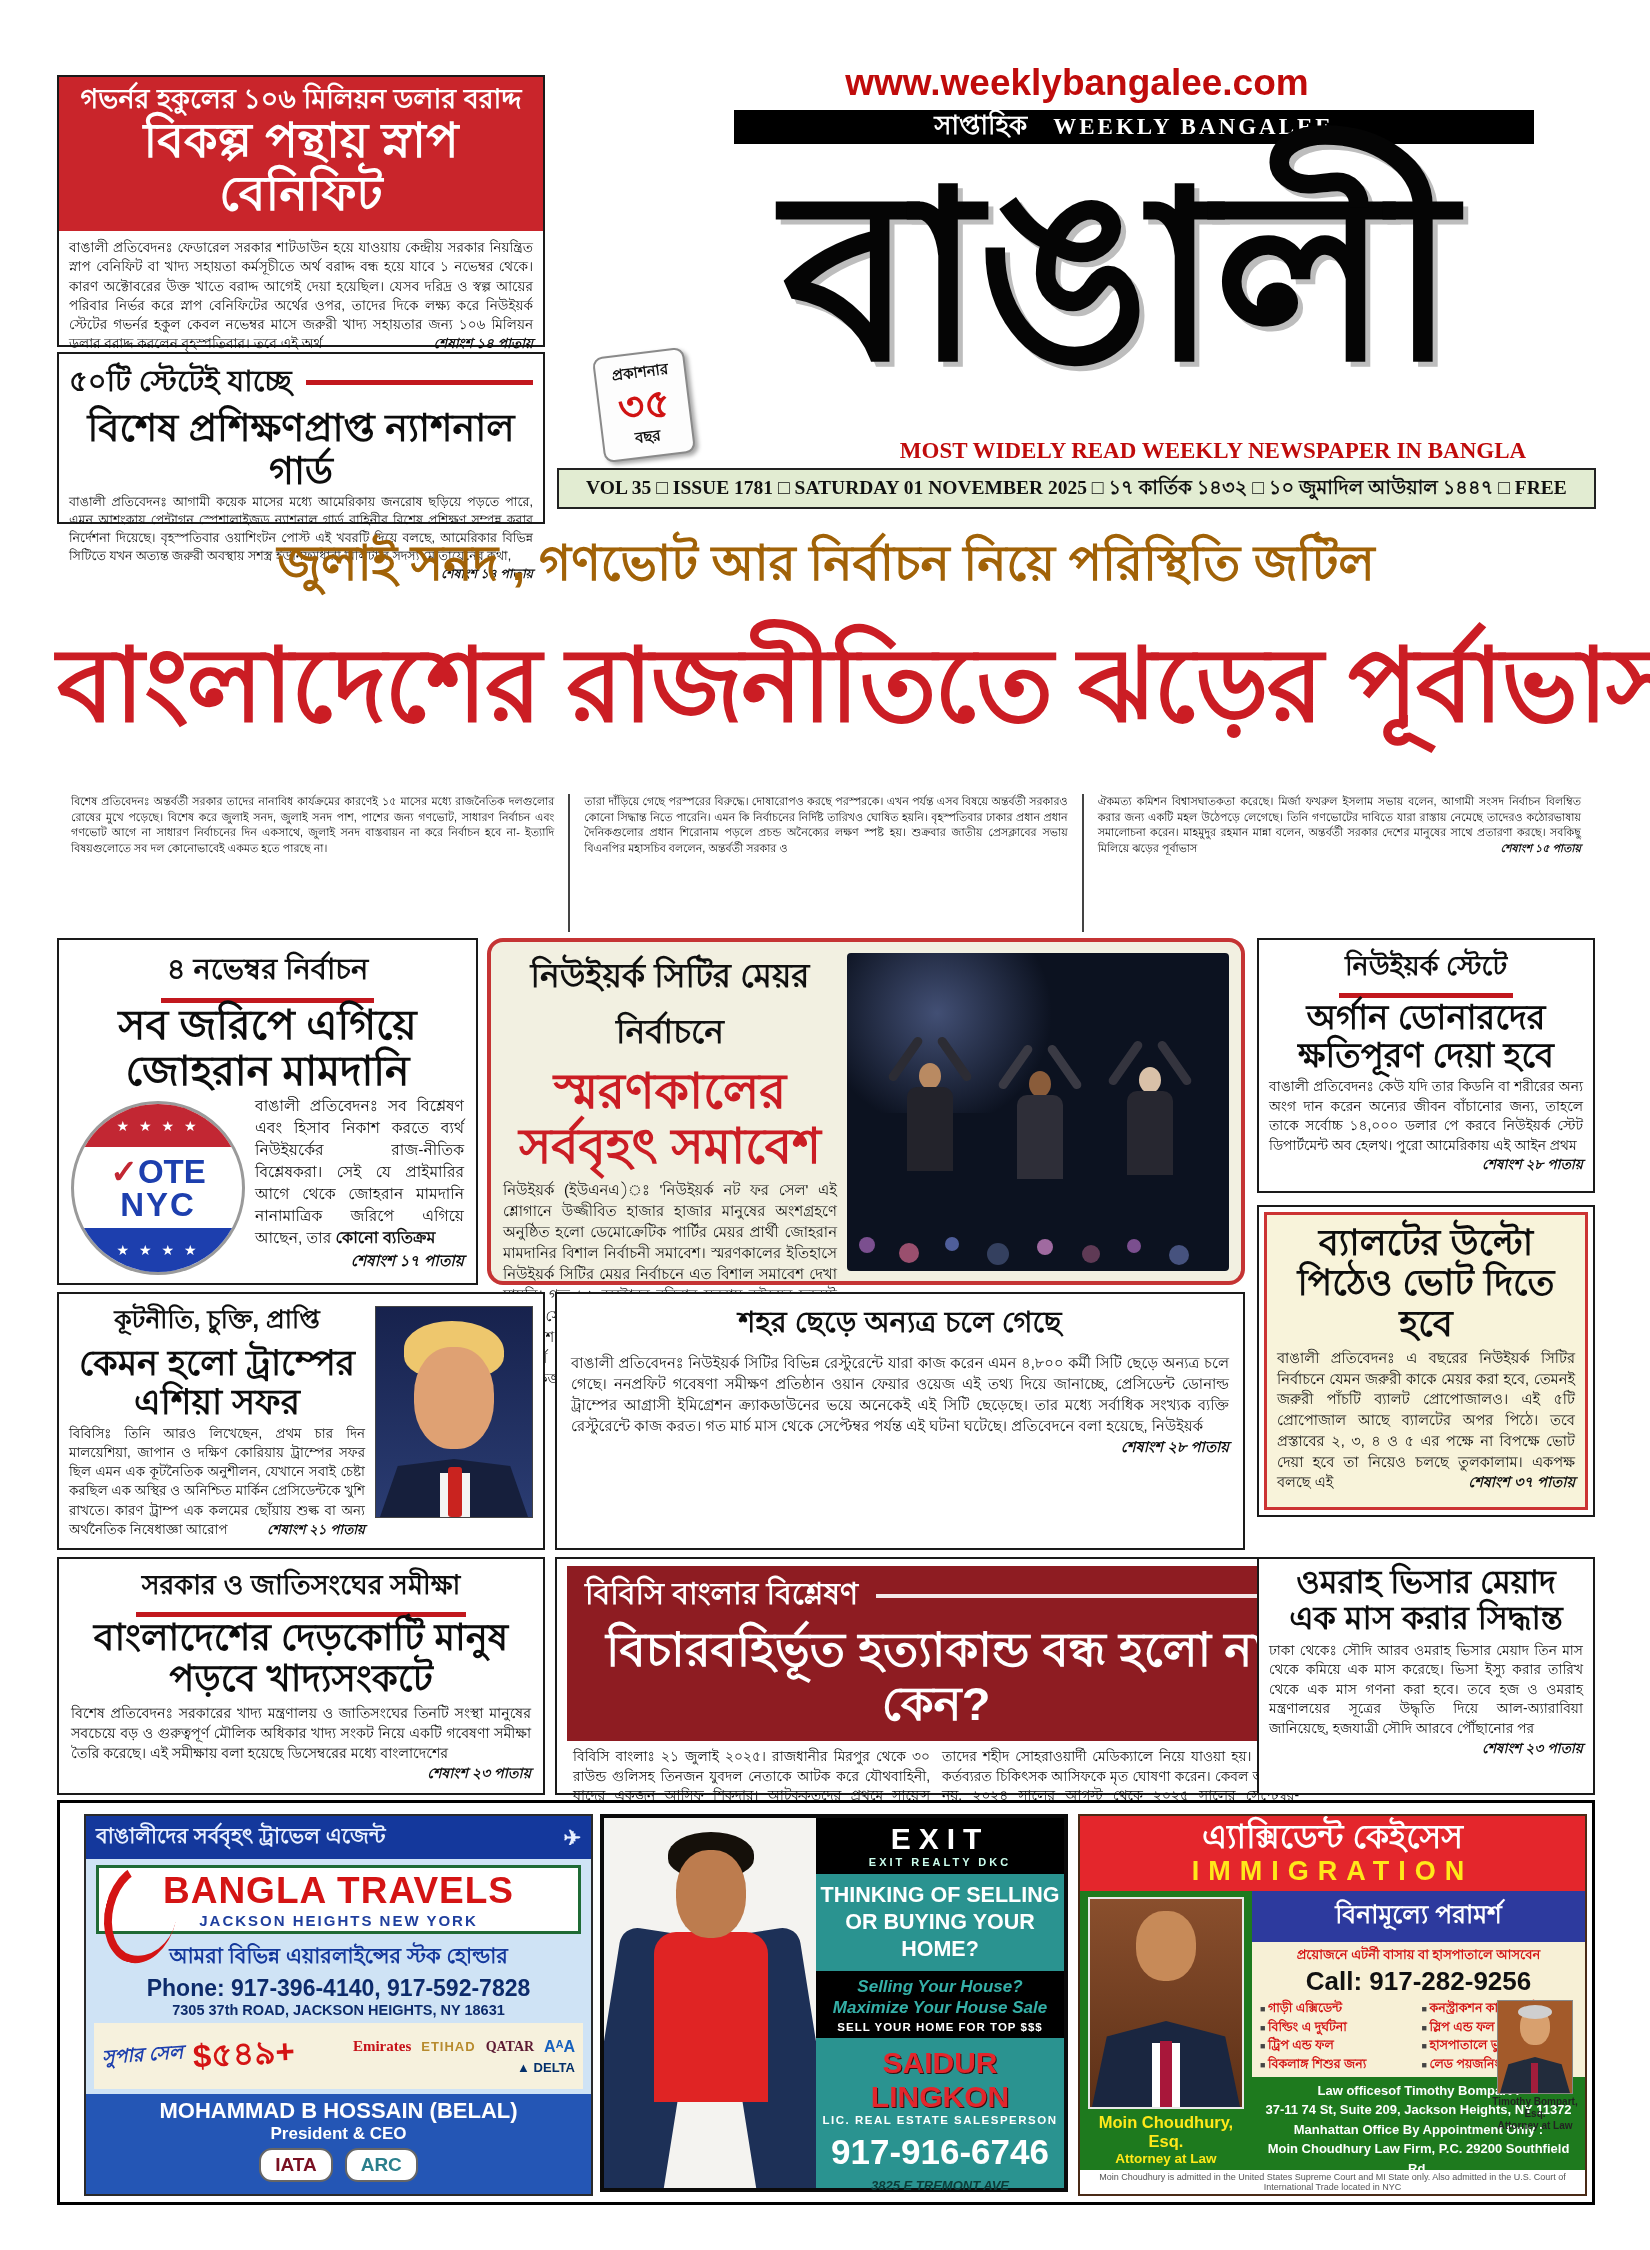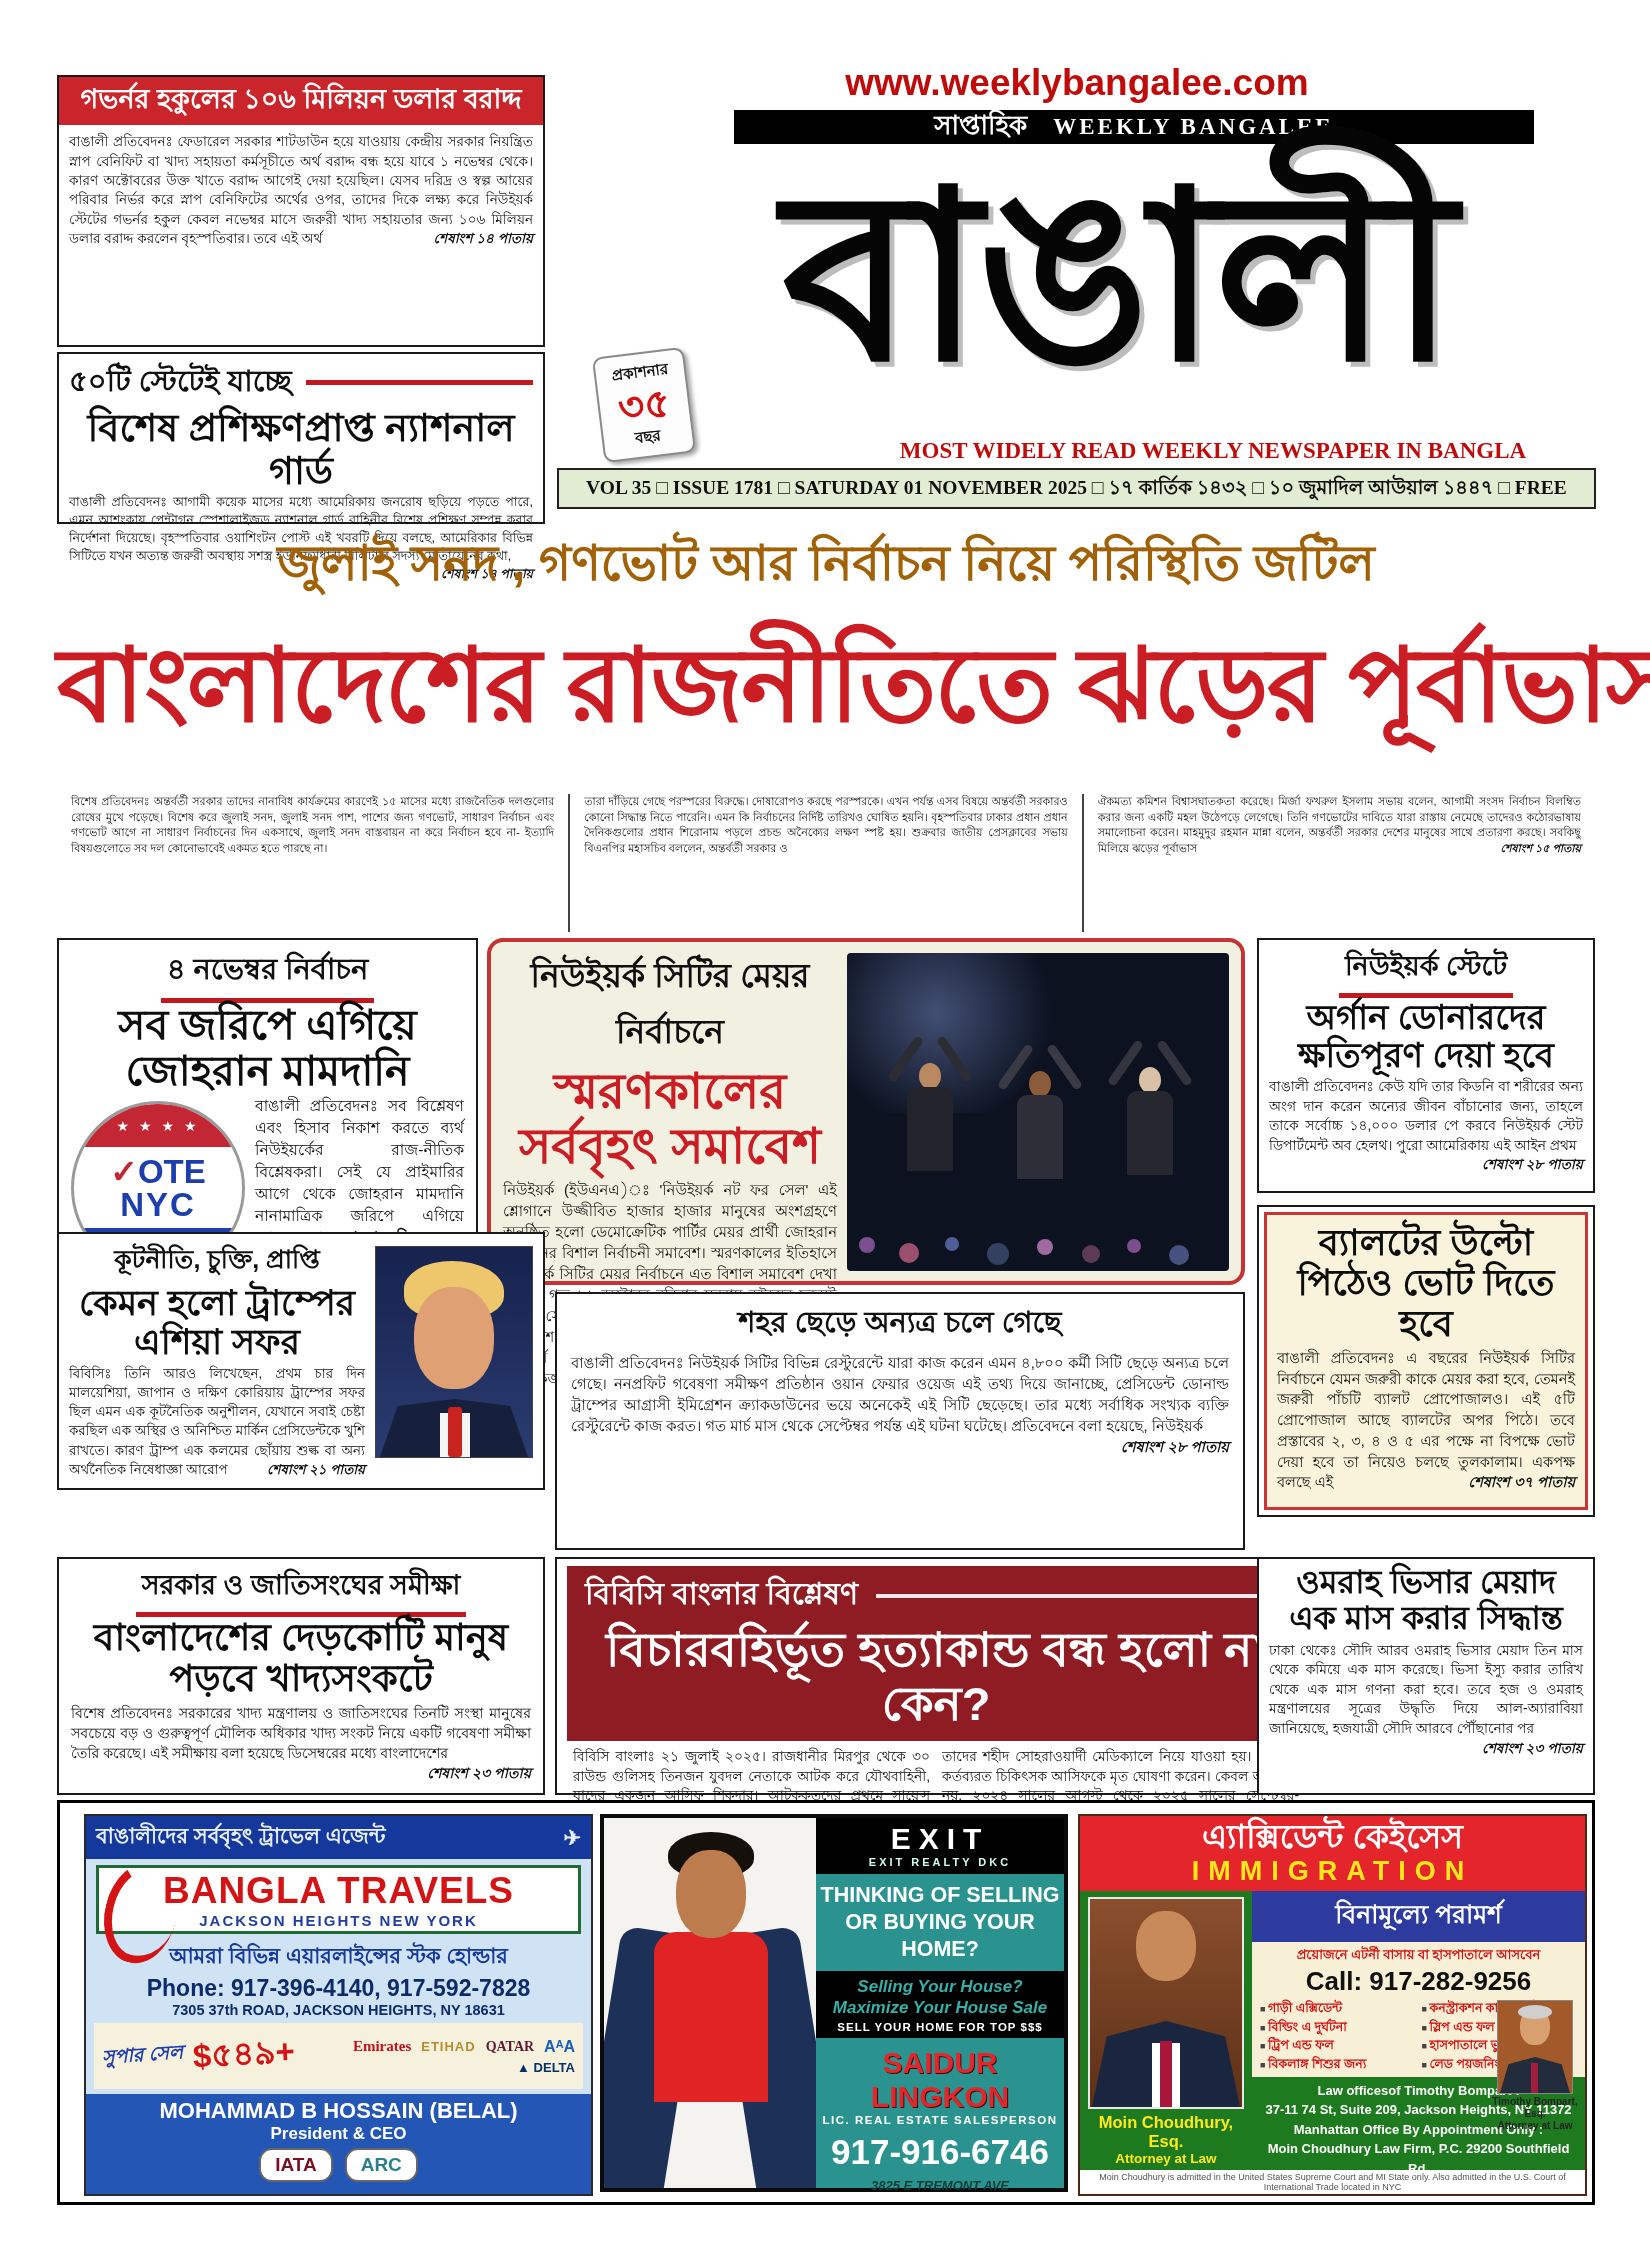--- a/index.html
+++ b/index.html
@@ -80,21 +80,21 @@
   #organbox .k{font-size:27px;}
   #organbox .h{font-size:34px;}
   #organbox .bt{font-size:13.8px;margin-top:3px;}
 
   #ballotbox{left:1257px;top:1205px;width:338px;height:312px;padding:5px;}
   .ballotin{border:3px solid #c33;background:#f8f3da;height:100%;box-sizing:border-box;padding:8px 10px;}
   #ballotbox .h{font-size:36px;}
   #ballotbox .bt{font-size:14.6px;margin-top:4px;}
 
   
-  #trumpbox{left:57px;top:1232px;width:488px;height:258px;padding:6px 10px;display:flex;gap:10px;}
+  #trumpbox{left:57px;top:1292px;width:488px;height:258px;padding:6px 10px;display:flex;gap:10px;}
   .tleft{flex:1;min-width:0;}
   #trumpbox .k{font-size:25px;}
   #trumpbox .h{font-size:35px;}
   #trumpbox .bt{font-size:13.4px;margin-top:3px;}
   .trumpphoto{width:156px;height:210px;flex:none;position:relative;overflow:hidden;border:1px solid #444;background:linear-gradient(#17224d,#2a3c72);margin-top:6px;}
   .tp-hair{position:absolute;top:14px;left:28px;width:100px;height:58px;background:#eec76d;border-radius:55% 60% 45% 45%;}
   .tp-face{position:absolute;top:40px;left:38px;width:80px;height:102px;background:#dfa173;border-radius:46%;}
   .tp-suit{position:absolute;bottom:0;left:4px;width:148px;height:58px;background:#161f3c;clip-path:polygon(0 100%,12% 12%,50% 0,88% 12%,100% 100%);}
   .tp-shirt{position:absolute;bottom:0;left:64px;width:30px;height:44px;background:#f4f4f4;}
   .tp-tie{position:absolute;bottom:0;left:72px;width:14px;height:50px;background:#c9231f;border-radius:3px;}
@@ -223,20 +223,21 @@
     <div class="a1">প্রকাশনার</div>
     <div class="a2">৩৫</div>
     <div class="a3">বছর</div>
   </div>
   <div class="abs" id="tagline">MOST WIDELY READ WEEKLY NEWSPAPER IN BANGLA</div>
   <div class="abs" id="datebar">VOL 35  □ ISSUE 1781  □ SATURDAY 01 NOVEMBER 2025  □ ১৭ কার্তিক ১৪৩২  □ ১০ জুমাদিল আউয়াল ১৪৪৭  □ FREE</div>
 
   <div class="abs box" id="snapbox">
     <div class="snapred">
       <div class="k">গভর্নর হকুলের ১০৬ মিলিয়ন ডলার বরাদ্দ</div>
+      <div class="h">বিকল্প পন্থায় স্নাপ বেনিফিট</div>
     </div>
     <div class="bt">
       <span>বাঙালী প্রতিবেদনঃ ফেডারেল সরকার শাটডাউন হয়ে যাওয়ায় কেন্দ্রীয় সরকার নিয়ন্ত্রিত স্নাপ বেনিফিট বা খাদ্য সহায়তা কর্মসূচীতে অর্থ বরাদ্দ বন্ধ হয়ে যাবে ১ নভেম্বর থেকে। কারণ অক্টোবরের উক্ত খাতে বরাদ্দ আগেই দেয়া হয়েছিল। যেসব দরিদ্র ও স্বল্প আয়ের পরিবার নির্ভর করে স্নাপ বেনিফিটের অর্থের ওপর, তাদের দিকে লক্ষ্য করে নিউইয়র্ক স্টেটের গভর্নর হকুল কেবল নভেম্বর মাসে জরুরী খাদ্য সহায়তার জন্য ১০৬ মিলিয়ন ডলার বরাদ্দ করলেন বৃহস্পতিবার। তবে এই অর্থ</span>
       <span class="cont">শেষাংশ ১৪ পাতায়</span>
     </div>
   </div>
 
   <div class="abs box" id="guardbox">
     <div class="guardrow">
       <span class="k">৫০টি স্টেটেই যাচ্ছে</span>

